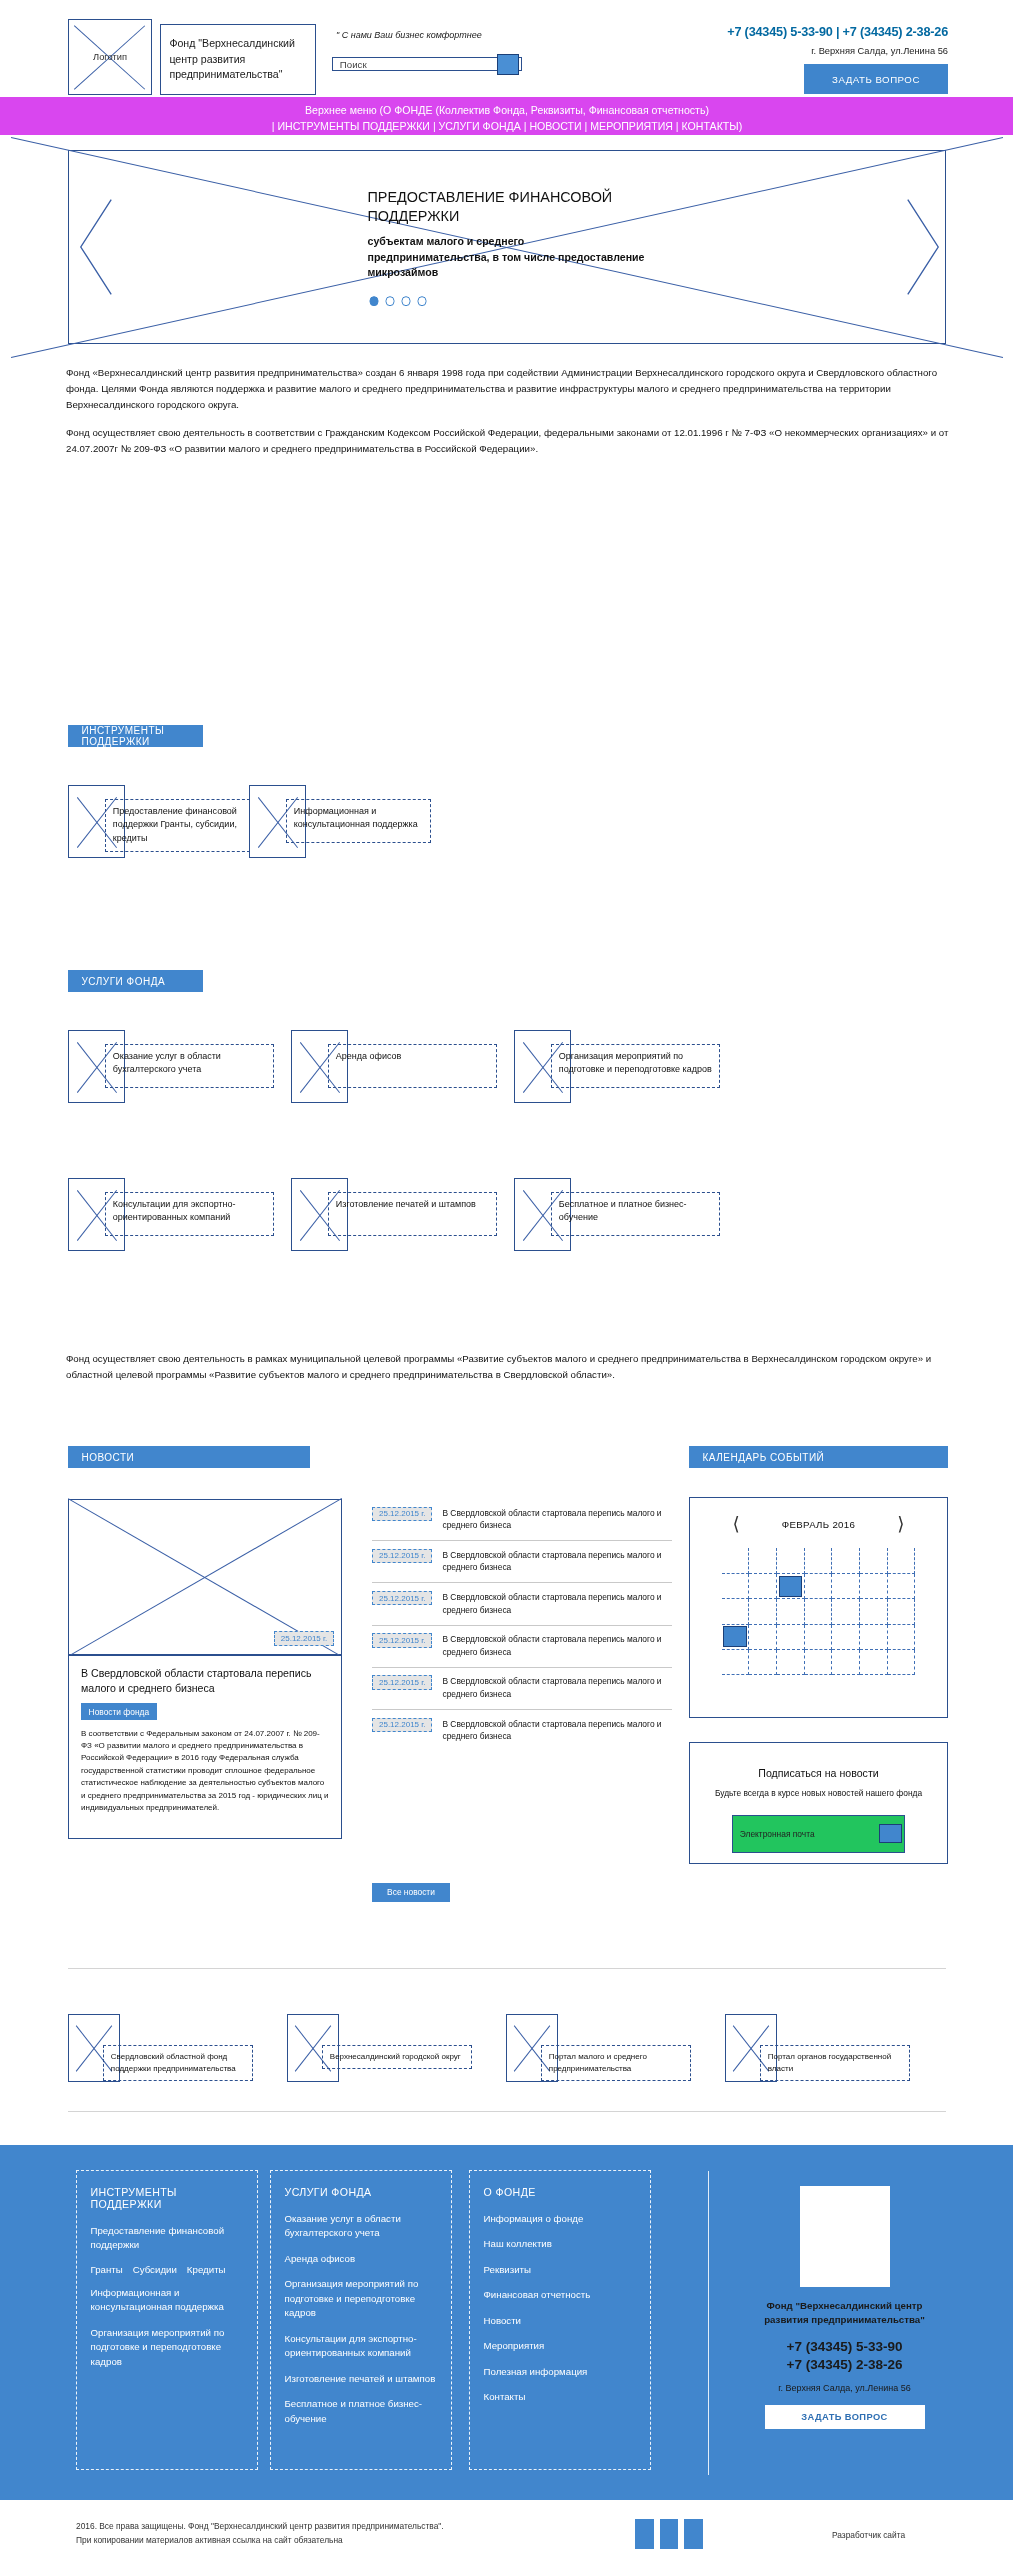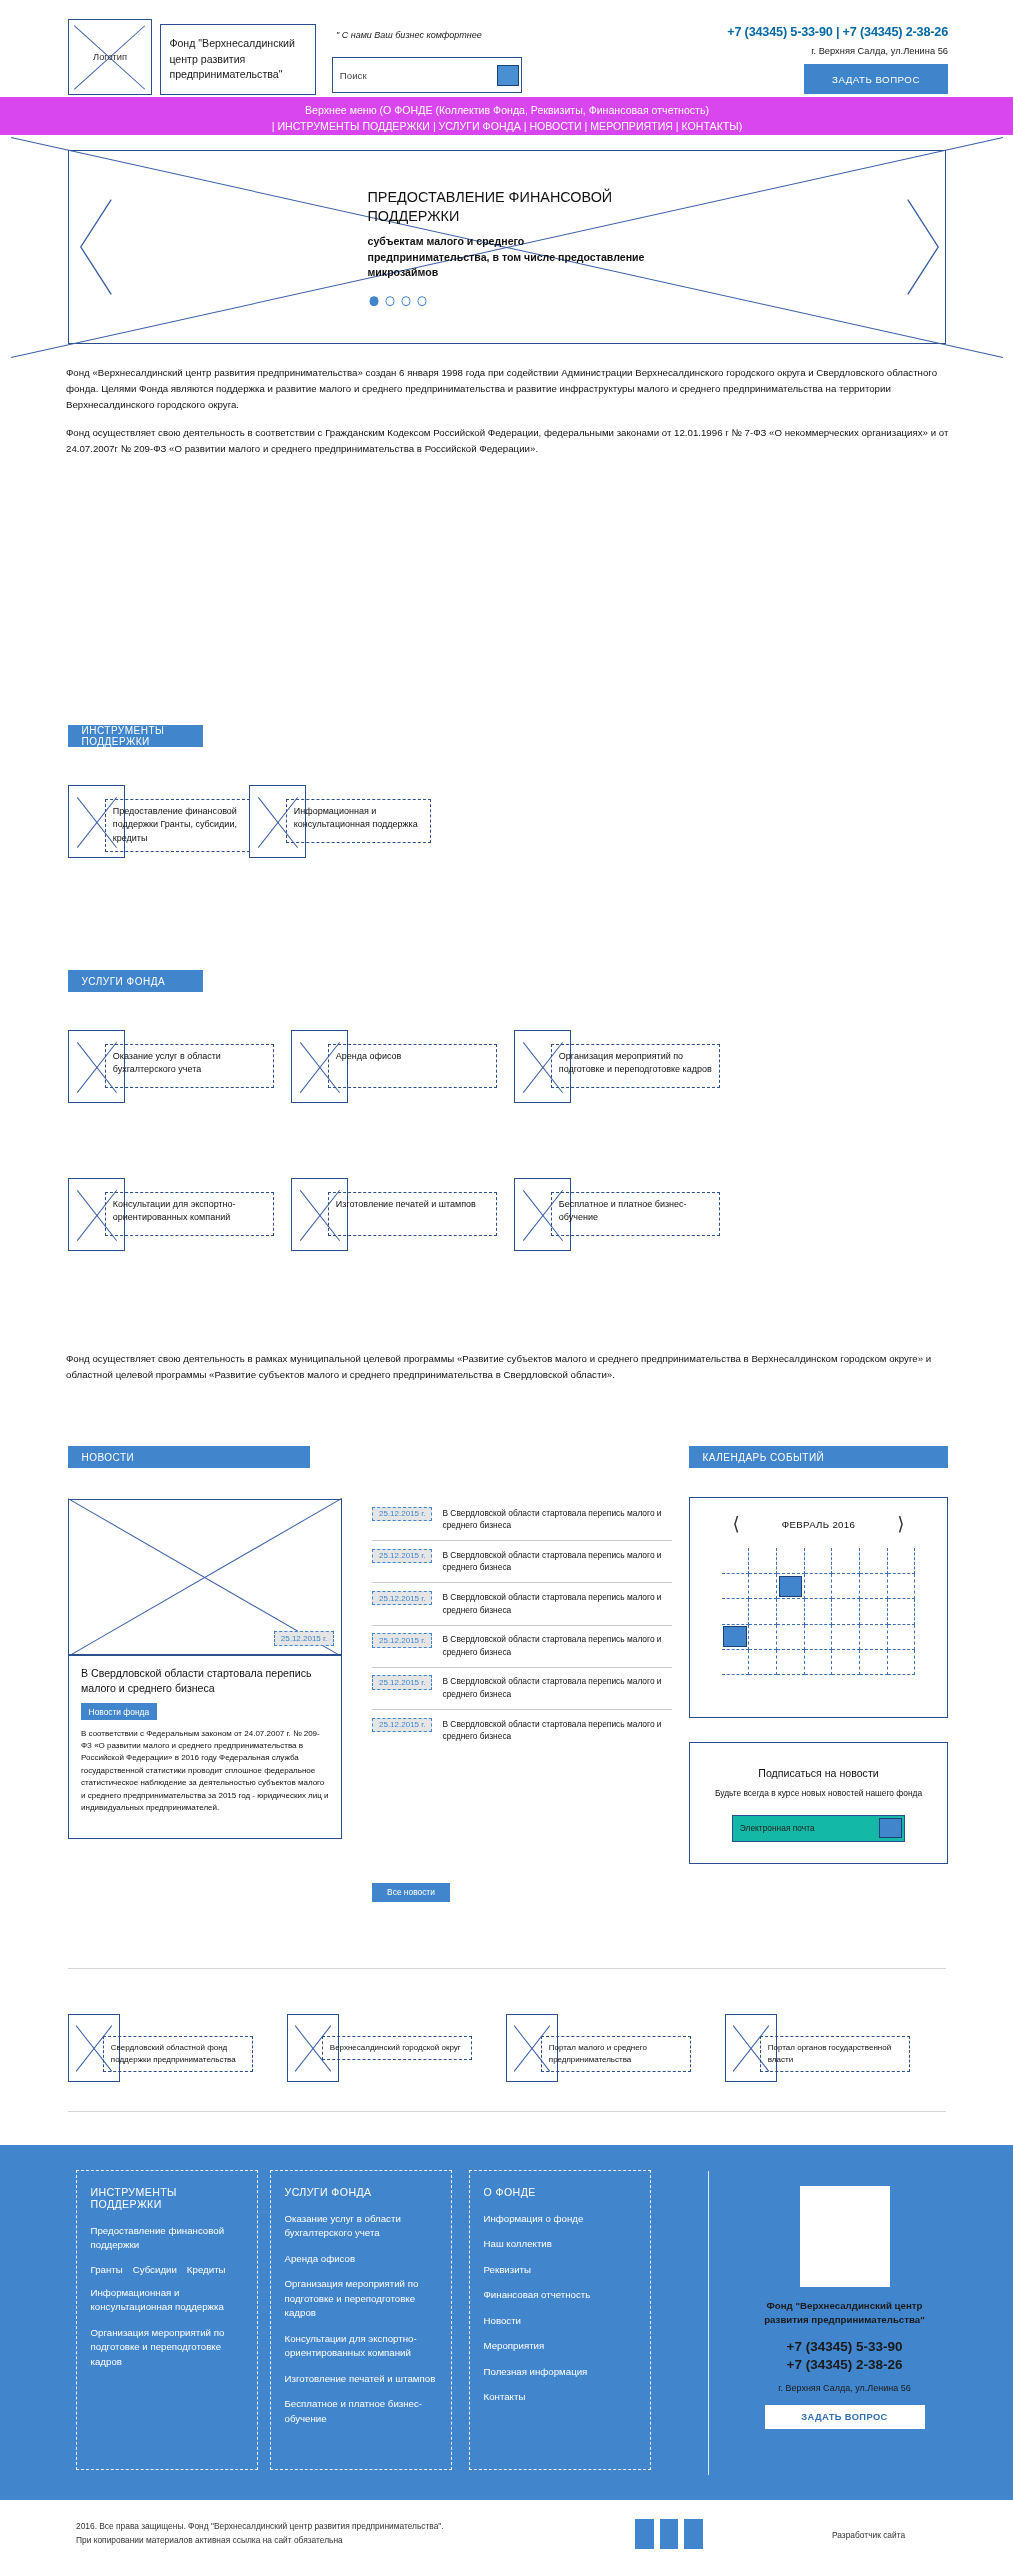--- a/index.html
+++ b/index.html
@@ -54,21 +54,21 @@
     display: flex; align-items: center;
     padding: 0 8.4px;
     font-size: 10.6px; line-height: 1.5; color: #1a1a1a;
   }
   .slogan {
     position: absolute; left: 336px; top: 30px;
     font-style: italic; font-size: 9px; color: #222;
   }
   .search-wrap {
     position: absolute; left: 332px; top: 57px;
-    width: 190px; height: 36px;
+    width: 190px; height: 14px;
     border: 1.3px solid #2b4f8e;
     display: flex; align-items: center;
     background: #fff;
   }
   .search-input {
     flex: 1; height: 100%; border: none; outline: none;
     padding: 0 6.8px; font-size: 9.7px; font-family: inherit;
     color: #333; background: transparent;
   }
   .search-input::placeholder { color: #444; }
@@ -244,37 +244,37 @@
   
   .sub-box {
     position: absolute; left: 689px; top: 1742px;
     width: 259px; height: 122px;
     border: 1.3px solid #2b4f8e; background: #fff;
     text-align: center; padding-top: 24px;
   }
   .sub-box h4 { font-size: 10.6px; font-weight: 400; color: #111; }
   .sub-box p { margin-top: 8.4px; font-size: 8.4px; line-height: 1.45; color: #111; }
   .sub-field {
-    margin: 15px auto 4px; width: 173px; height: 27px;
-    border: 1.3px solid #2b4f8e; display: flex; align-items: center; background: #14b8a6;
+    margin: 15px auto 4px; width: 173px; height: 38px;
+    border: 1.3px solid #2b4f8e; display: flex; align-items: center; background: #22c55e;
   }
   .sub-field input {
     flex: 1; border: none; outline: none; height: 100%;
     padding: 0 6.8px; font-size: 8.4px; font-family: inherit; background: transparent; color: #222;
   }
   .sub-field input::placeholder { color: #222; }
   .sub-go { width: 23px; height: 19.4px; margin-right: 1.7px; background: #4186cd; border: 0.8px solid #1b3f77; cursor: pointer; }
 
   
   .divider { position: absolute; left: 68px; width: 878px; height: 0.8px; background: #d4d4d4; }
   .partners { position: absolute; left: 68px; top: 2014px; display: flex; gap: 30px; }
   .partner { position: relative; width: 189px; height: 68px; }
   .partner .thumb { position: absolute; left: 0; top: 0; width: 52px; height: 68px; --a1: 52deg; --a2: -52deg; border: 1.3px solid #2b4f8e; }
   .partner .cap {
-    position: absolute; left: 35px; top: 22px; width: 150px;
+    position: absolute; left: 35px; top: 31px; width: 150px;
     border: 1.3px dashed #2b4f8e; padding: 5px 6.8px;
     font-size: 8px; line-height: 1.5; color: #111; z-index: 5;
   }
 
   
   .footer {
     position: absolute; left: 0; top: 2145px;
     width: 1014px; height: 355px;
     background: #4186cd; color: #fff;
   }

